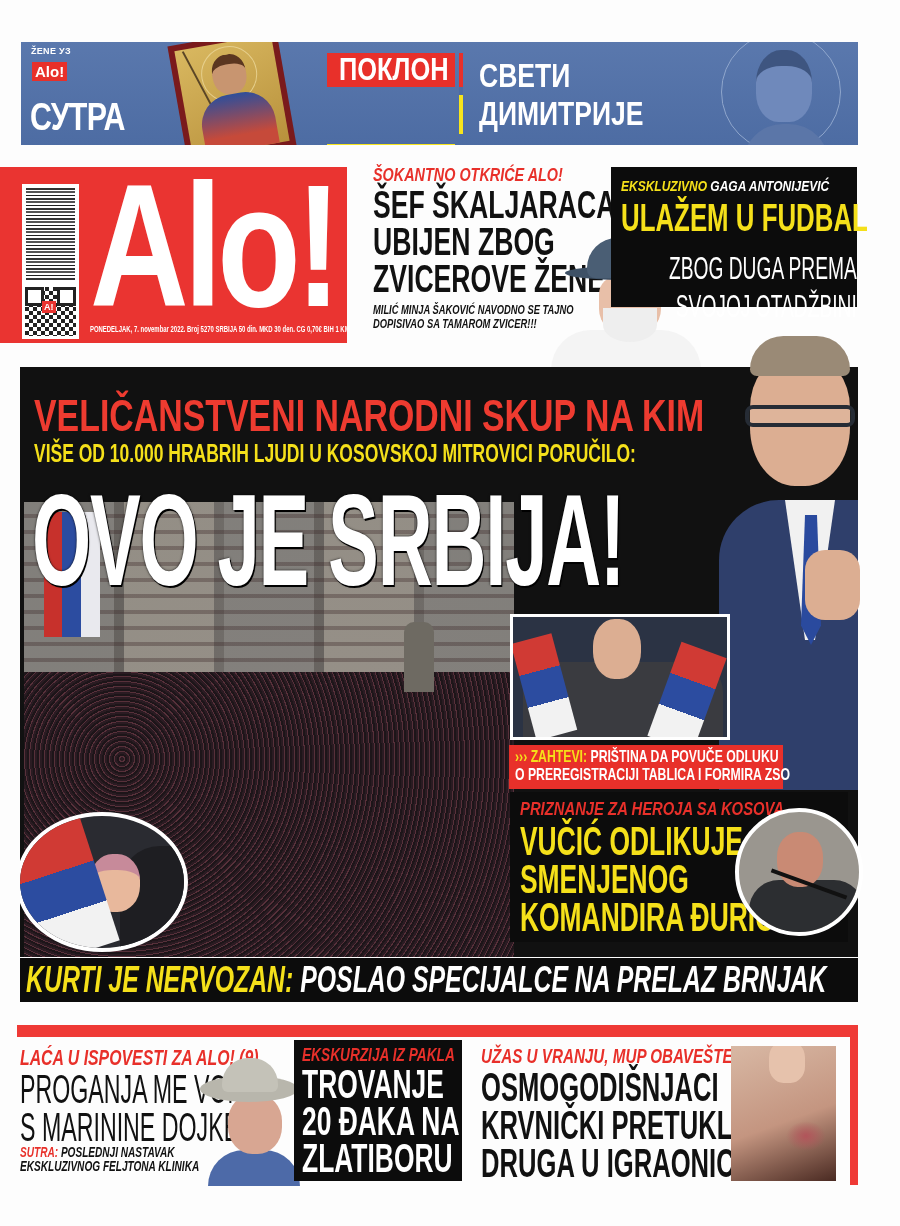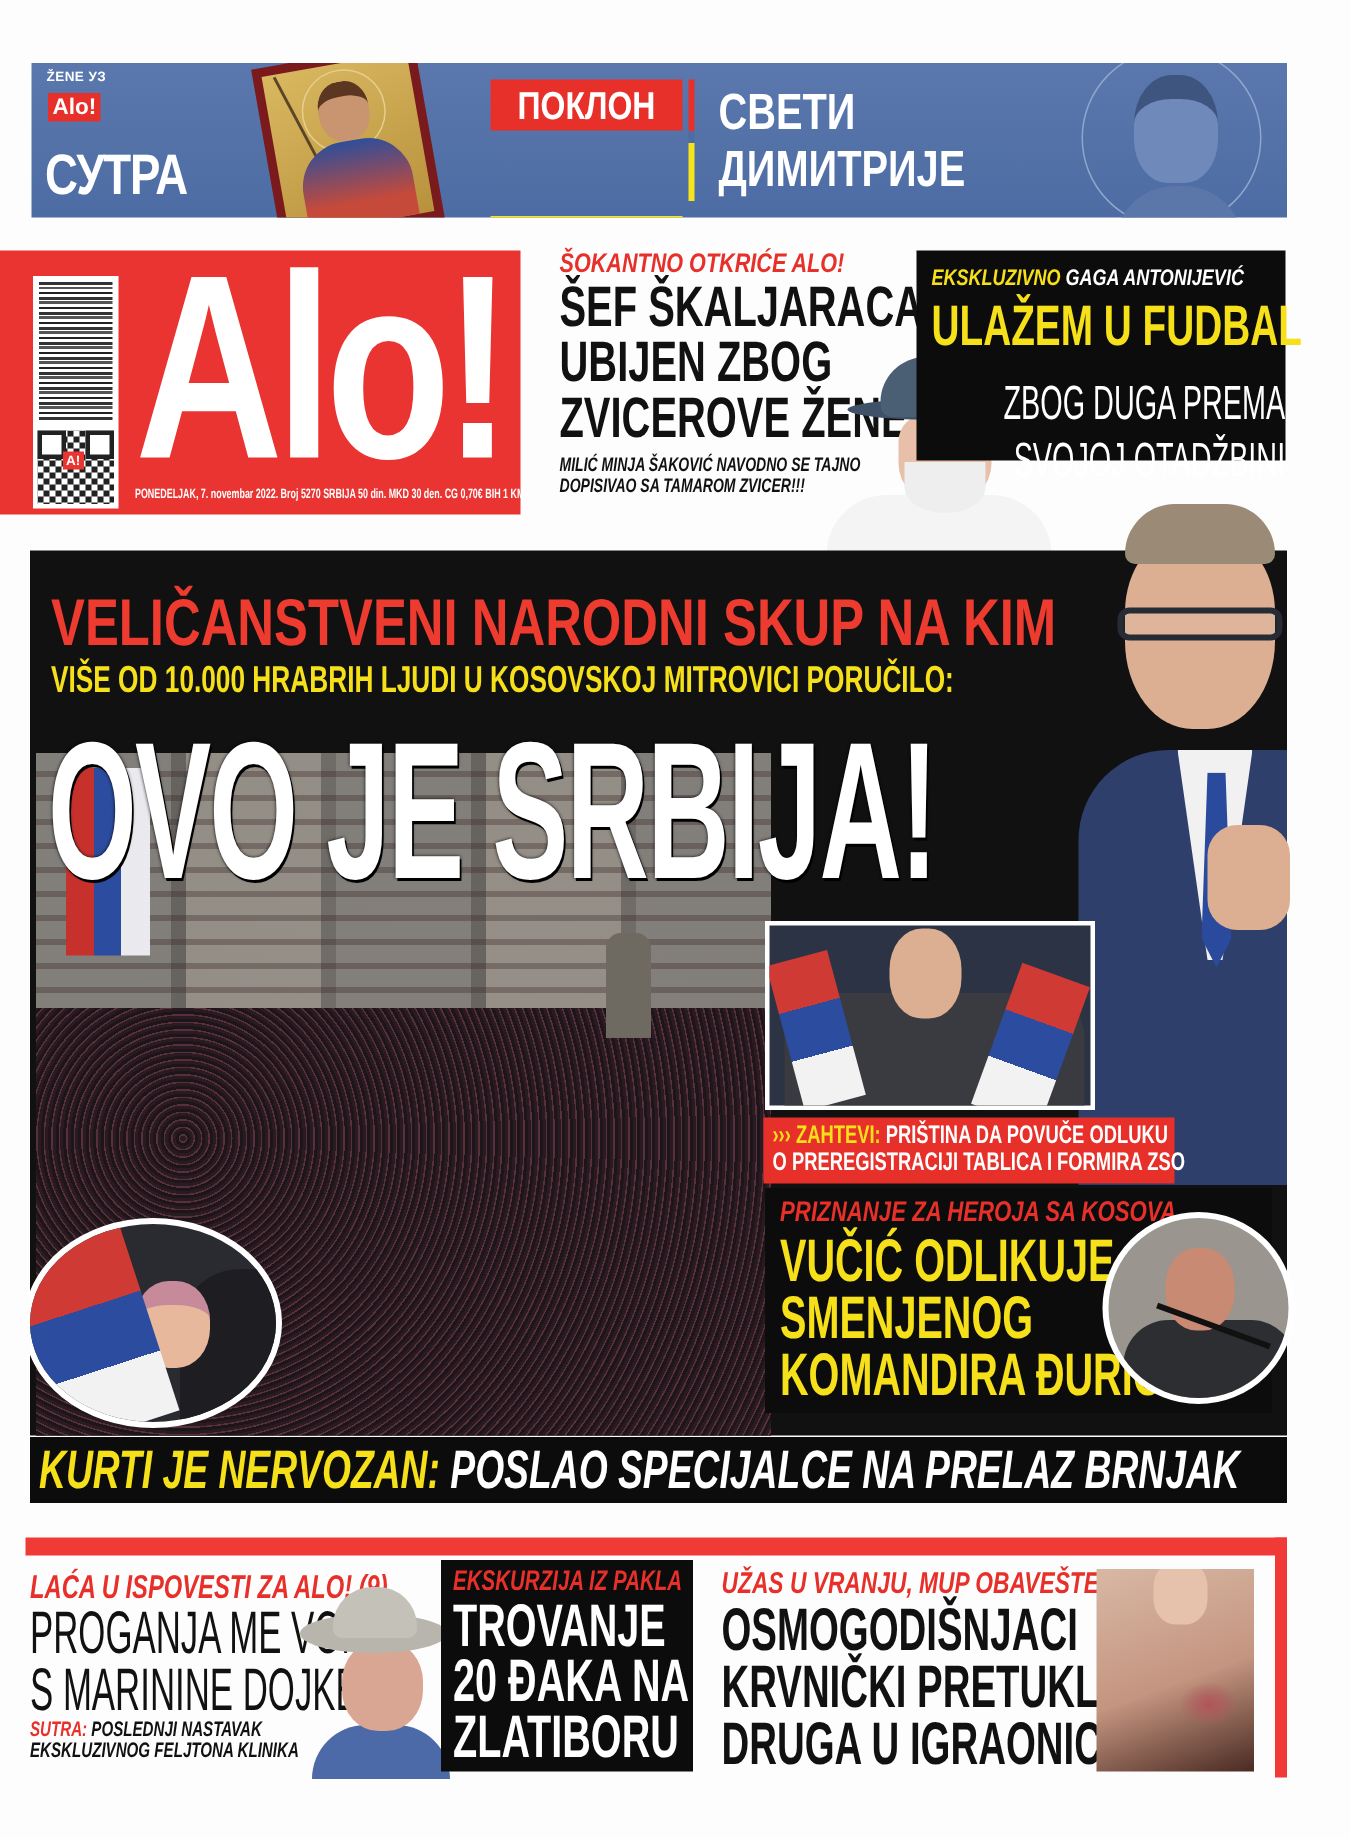--- a/index.html
+++ b/index.html
@@ -11,21 +11,21 @@
   #banner { left: 21px; top: 42px; width: 837px; height: 103px; background: linear-gradient(180deg,#5a78ad 0%,#4d6ca3 100%); overflow: hidden; }
   #banner .samo { left: 10px; top: 4px; color: #fff; font-size: 9px; font-weight: bold; letter-spacing: .3px; }
   #banner .alo-badge { left: 11px; top: 20px; background: #e8302a; color: #fff; font-weight: bold; font-size: 15px; padding: 1px 3px; line-height: 17px; }
   #banner .sutra { left: 9px; top: 53px; color: #fff; font-size: 38px; font-weight: bold; line-height: 44px; transform: scaleX(.8); transform-origin: left; letter-spacing: -1px; }
   #icon1 { left: 156px; top: -6px; width: 110px; height: 120px; transform: rotate(-10deg); background: #7a1a1c; padding: 6px; }
   #icon1 .gold { width: 100%; height: 100%; background: linear-gradient(160deg,#d9b860,#b8913c); position: relative; overflow: hidden; }
   #icon1 .halo { position:absolute; left: 22px; top: 4px; width: 56px; height: 56px; border-radius: 50%; border: 1px solid #e6cf8c; }
   #icon1 .head { position:absolute; left: 33px; top: 12px; width: 34px; height: 40px; border-radius: 45%; background: #c89570; border-top: 10px solid #5b3620; }
   #icon1 .robe { position:absolute; left: 14px; top: 52px; width: 74px; height: 60px; background: linear-gradient(180deg,#2f4e9a,#c64a3a 70%); border-radius: 30px 30px 0 0; }
   #icon1 .spear { position:absolute; left: 18px; top: 0; width: 2px; height: 70px; background:#5a4526; transform: rotate(-18deg); }
-  #poklon { left: 306px; top: 11px; width: 128px; height: 34px; background: #e8302a; color: #fff; text-align:center; font-size: 26px; font-weight:bold; line-height: 34px; }
+  #poklon { left: 306px; top: 11px; width: 128px; height: 34px; background: #e8302a; color: #fff; text-align:center; font-size: 31px; font-weight:bold; line-height: 34px; }
   #magnet { left: 306px; top: 54px; width: 128px; height: 38px; background: #f7e51c; color: #e22a26; text-align:center; font-size: 30px; font-weight:bold; line-height: 38px; margin-top: 48px; }
   #poklon span, #magnet span { display:inline-block; transform: scaleX(.82); }
   #svetistripe { left: 438px; top: 11px; width: 4px; height: 81px; background: linear-gradient(180deg,#e8302a 0 42%, #4d6ca3 42% 52%, #f7e51c 52% 100%); }
   #sveti { left: 458px; top: 14px; color: #fff; font-size: 34px; font-weight: bold; line-height: 38px; transform: scaleX(.78); transform-origin: left; }
   #icon2 { left: 700px; top: -10px; width: 130px; height: 125px; }
   #icon2 .halo { position:absolute; left: 0; top: 0; width: 120px; height: 120px; border-radius:50%; border:1px solid #8fa6cc; }
   #icon2 .face { position:absolute; left: 35px; top: 18px; width: 56px; height: 72px; border-radius: 45% 45% 40% 40%; background: #6f89bb; border-top: 16px solid #3e5580; }
   #icon2 .neck { position:absolute; left: 22px; top: 92px; width: 86px; height: 40px; background: #5b76a8; border-radius: 40px 40px 0 0; }
 
   

